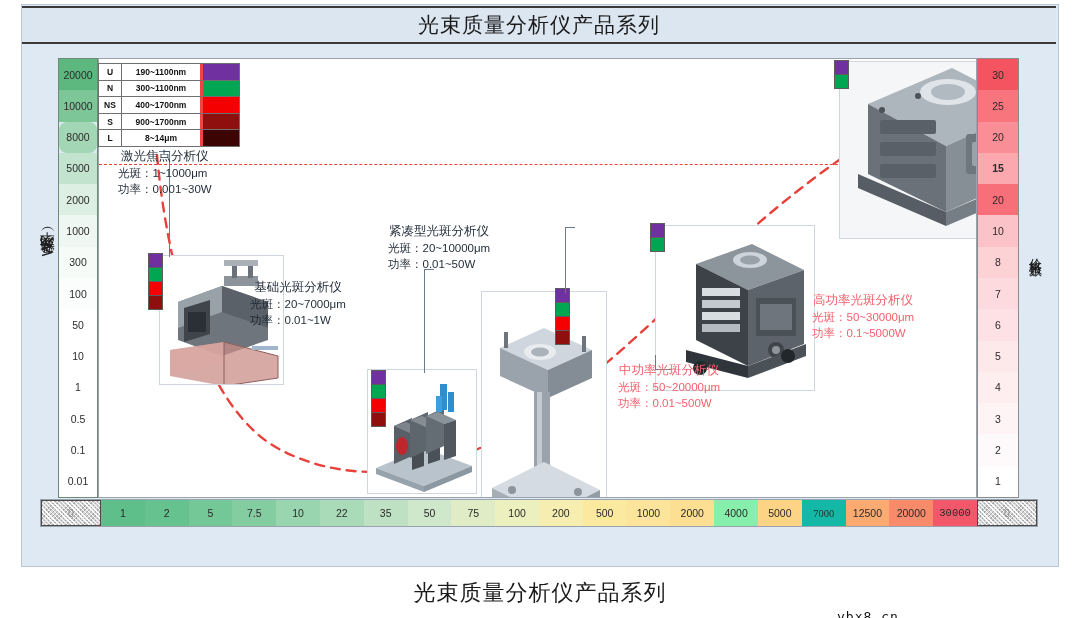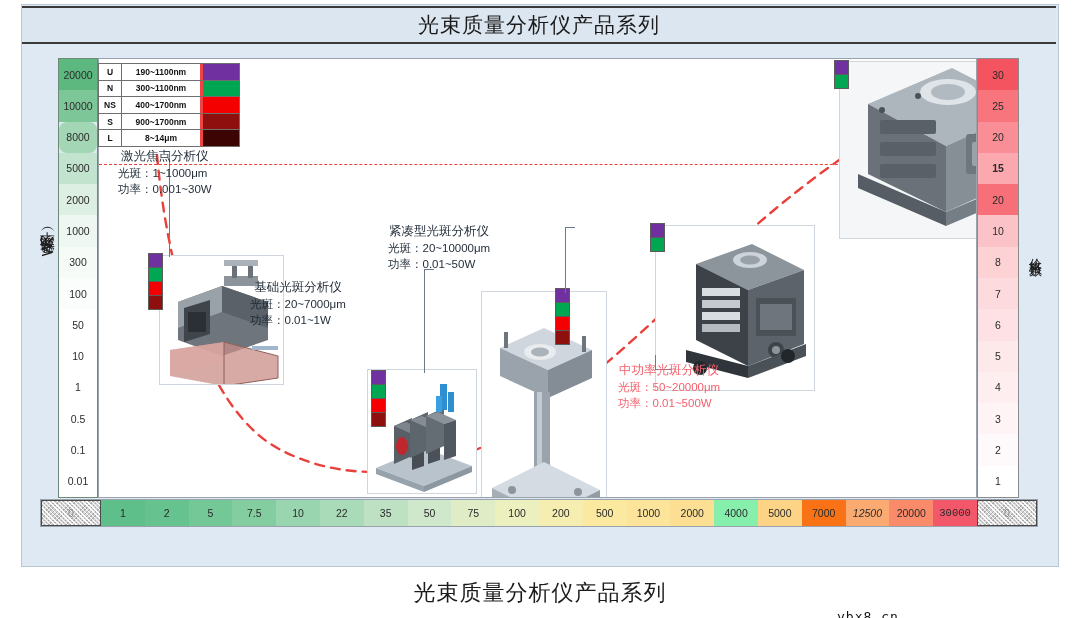--- a/index.html
+++ b/index.html
@@ -445,41 +445,50 @@
   <div class="anno red" style="left:618px;top:362px;">
     <span class="name">中功率光斑分析仪</span>
     <span class="spec">
       <span>光斑：</span><span>50~20000μm</span>
     </span>
     <span class="spec">
       <span>功率：</span><span>0.01~500W</span>
     </span>
   </div>
 
+  <div class="anno red" style="left:812px;top:292px;">
+    <span class="name">高功率光斑分析仪</span>
+    <span class="spec">
+      <span>光斑：</span><span>50~30000μm</span>
+    </span>
+    <span class="spec">
+      <span>功率：</span><span>0.1~5000W</span>
+    </span>
+  </div>
 
   <div id="x-axis">
       <div class="cell hatch" style="flex: 0 0 60px;">0</div>
       <div class="cell" style="background: rgb(95, 191, 138);">1</div>
       <div class="cell" style="background: rgb(102, 194, 142);">2</div>
       <div class="cell" style="background: rgb(116, 199, 150);">5</div>
       <div class="cell" style="background: rgb(132, 205, 161);">7.5</div>
       <div class="cell" style="background: rgb(153, 213, 174);">10</div>
       <div class="cell" style="background: rgb(170, 219, 184);">22</div>
       <div class="cell" style="background: rgb(189, 225, 194);">35</div>
       <div class="cell" style="background: rgb(207, 231, 202);">50</div>
       <div class="cell" style="background: rgb(223, 236, 198);">75</div>
       <div class="cell" style="background: rgb(236, 239, 190);">100</div>
       <div class="cell" style="background: rgb(246, 237, 176);">200</div>
       <div class="cell" style="background: rgb(251, 233, 160);">500</div>
       <div class="cell" style="background: rgb(252, 228, 154);">1000</div>
       <div class="cell" style="background: rgb(252, 223, 147);">2000</div>
       <div class="cell" style="background: #86efac;">4000</div>
       <div class="cell" style="background: rgb(253, 212, 134);">5000</div>
-      <div class="cell" style="background: #f97316;">7000</div>
-      <div class="cell" style="background: rgb(251, 171, 113); font-style: italic;">12500</div>
+      <div class="cell" style="background: #14b8a6; font-family: Liberation Serif, serif;">7000</div>
+      <div class="cell" style="background: rgb(251, 171, 113);">12500</div>
       <div class="cell" style="background: rgb(249, 138, 106);">20000</div>
       <div class="cell" style="background: rgb(242, 87, 106); font-family: Liberation Mono, monospace;">30000</div>
       <div class="cell hatch" style="flex: 0 0 60px;">0</div>
     </div>
 
   <div id="caption">光束质量分析仪产品系列</div>
   <div id="watermark">ybx8.cn</div>
 
 </div>
 

